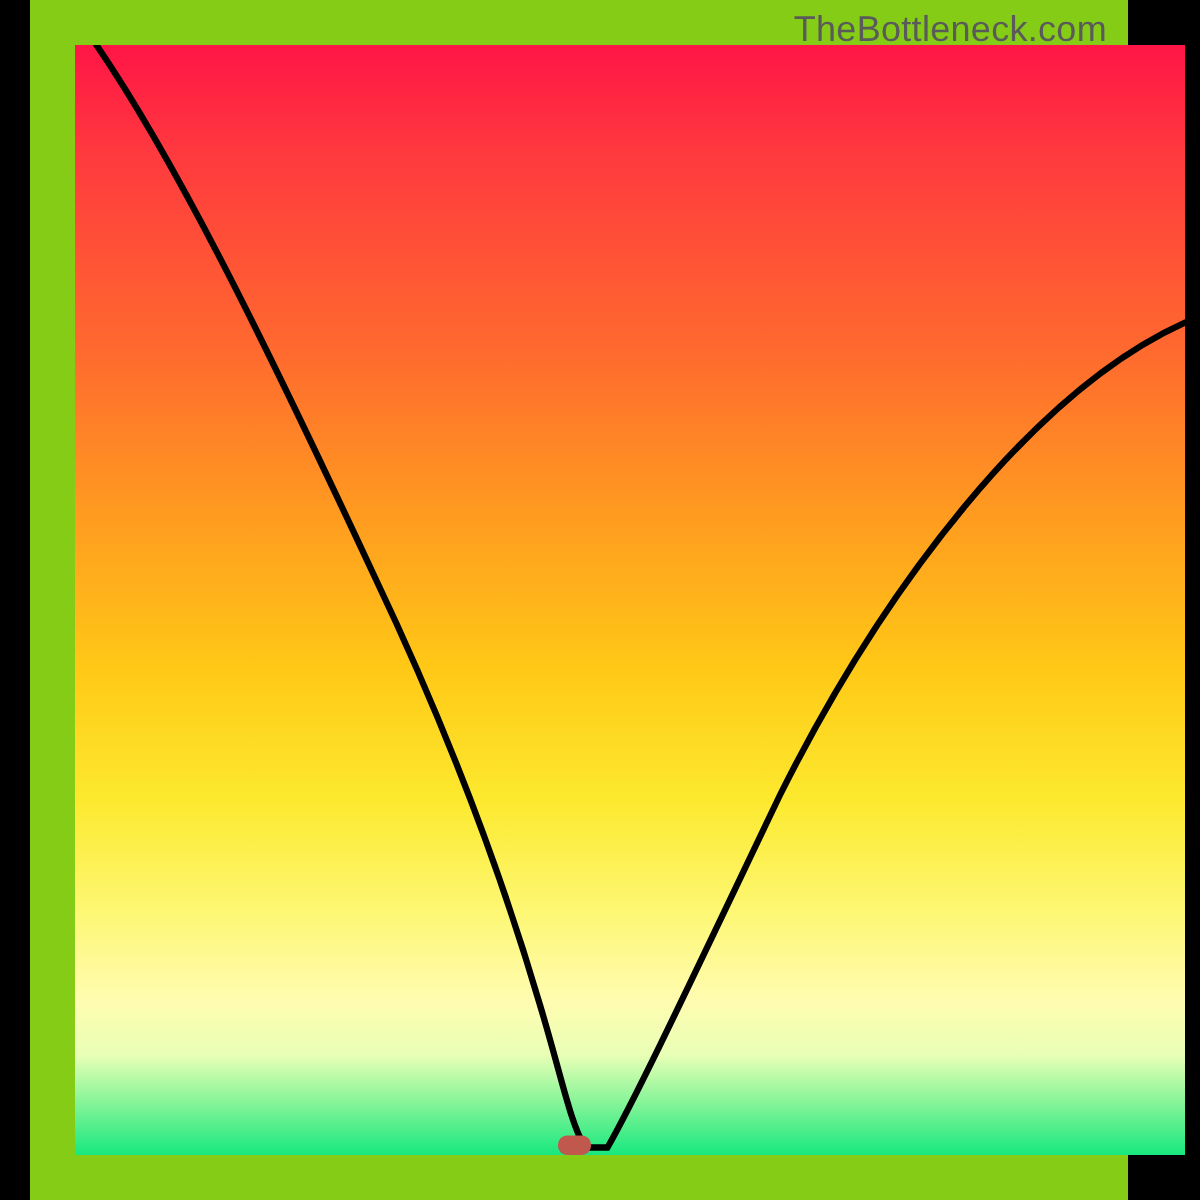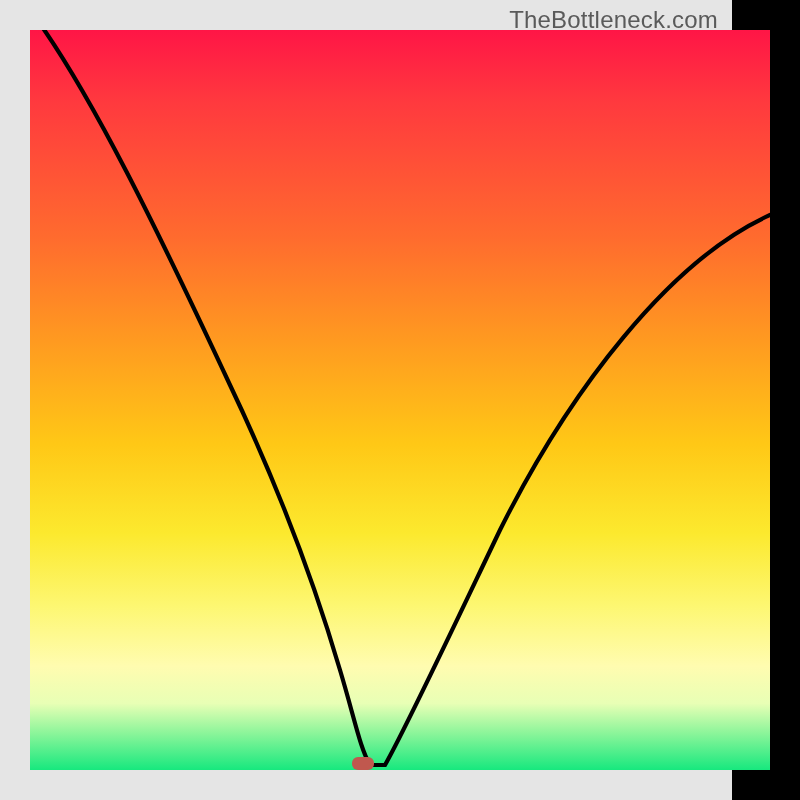--- a/index.html
+++ b/index.html
@@ -8,21 +8,22 @@
     width: 800px;
     height: 800px;
     overflow: hidden;
     background: #000;
     font-family: Arial, Helvetica, sans-serif;
   }
   .frame {
     position: relative;
     width: 732px;
     height: 800px;
-    background: #e5e5e5;
+    background: #84cc16;
+    margin-left: 20px;
   }
   .watermark {
     position: absolute;
     top: 6px;
     right: 14px;
     color: #5a5a5a;
     font-size: 24px;
     font-weight: 500;
     letter-spacing: 0.2px;
     z-index: 20;

